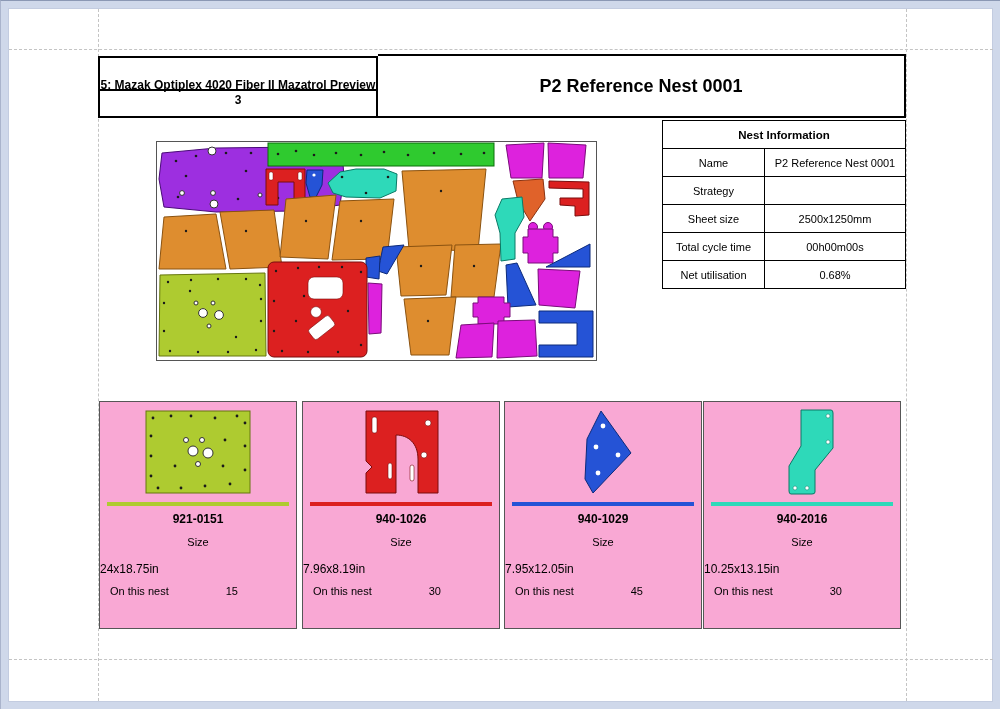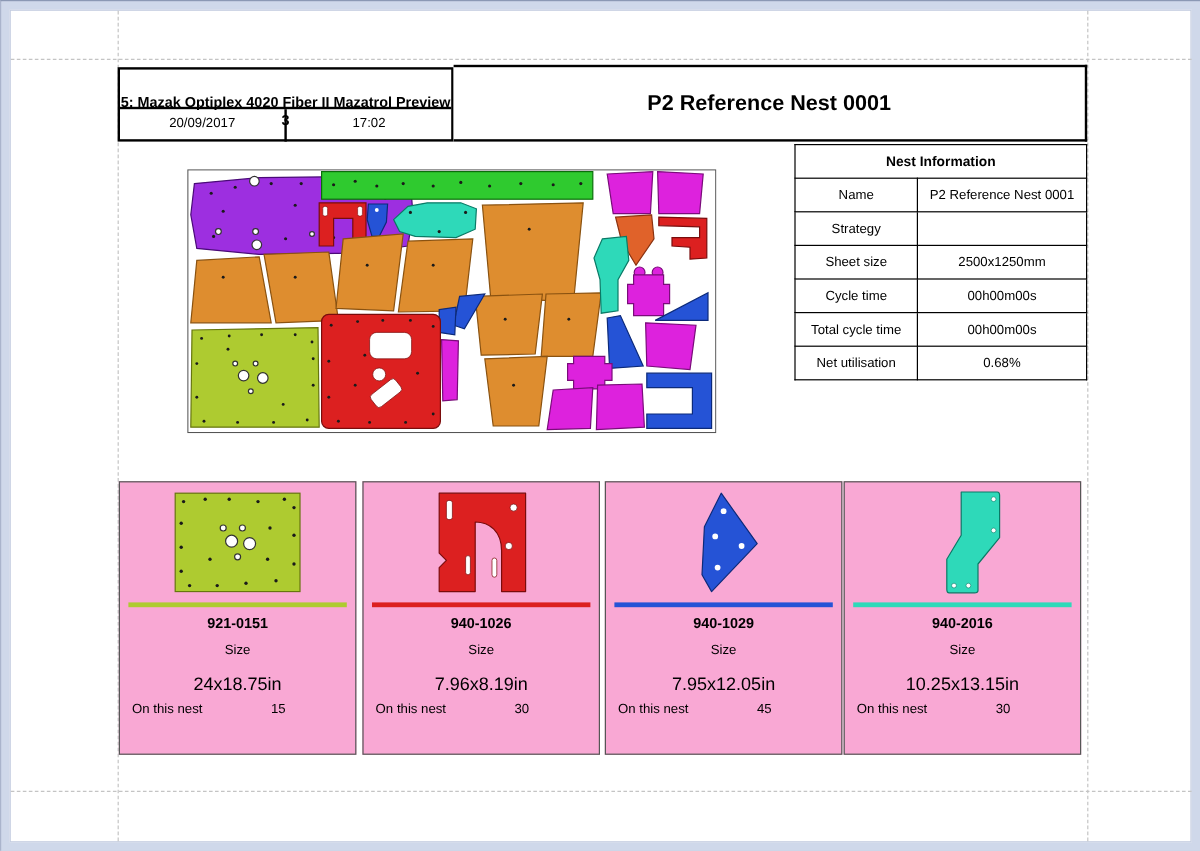--- a/index.html
+++ b/index.html
@@ -27,65 +27,57 @@
 
   
   .nest-preview{left:155px;top:140px;width:441px;height:220px;}
 
   
   .card{top:400px;width:198px;height:228px;border:1px solid #565656;background:#f9a8d4;}
   .thumb{position:absolute;left:0;top:2px;width:100%;height:96px;display:flex;align-items:center;justify-content:center;}
   .bar{position:absolute;left:7px;right:7px;top:100px;height:4px;}
   .pid{position:absolute;left:0;right:0;top:110px;text-align:center;font-weight:bold;font-size:12px;}
   .plab{position:absolute;left:0;right:0;top:134px;text-align:center;font-size:11px;}
-  .pval{position:absolute;left:0;right:0;top:160px;text-align:center;font-size:15px;}
+  .pval{position:absolute;left:0;right:0;top:160px;text-align:left;font-size:12px;}
   .pnest{position:absolute;left:10px;right:10px;top:183px;font-size:11px;}
   .pnest .cnt{position:absolute;right:48px;top:0;}
 </style>
 </head>
 <body>
 
 <div class="window">
   <div class="sheet-page"></div>
 
   <div class="guide v" style="left:97px;"></div>
   <div class="guide v" style="left:905px;"></div>
   <div class="guide h" style="top:48px;"></div>
   <div class="guide h" style="top:658px;"></div>
 
   <div class="abs machine-box">
     <div class="machine-title">5: Mazak Optiplex 4020 Fiber II Mazatrol Preview 3</div>
-    <div class="machine-row">
-      <div class="machine-cell date">20/09/2017</div>
-      <div class="machine-cell">17:02</div>
-    </div>
   </div>
 
   <div class="abs title-box">P2 Reference Nest 0001</div>
 
   <table class="abs nest-info">
     <tbody>
         <tr>
           <th colspan="2">Nest Information</th>
         </tr>
     <tr>
           <td class="lab">Name</td>
           <td>P2 Reference Nest 0001</td>
         </tr>
     <tr>
           <td class="lab">Strategy</td>
           <td></td>
         </tr>
     <tr>
           <td class="lab">Sheet size</td>
           <td>2500x1250mm</td>
-        </tr>
-    <tr>
-          <td class="lab">Cycle time</td>
-          <td>00h00m00s</td>
         </tr>
     <tr>
           <td class="lab">Total cycle time</td>
           <td>00h00m00s</td>
         </tr>
     <tr>
           <td class="lab">Net utilisation</td>
           <td>0.68%</td>
         </tr>
   </tbody>

